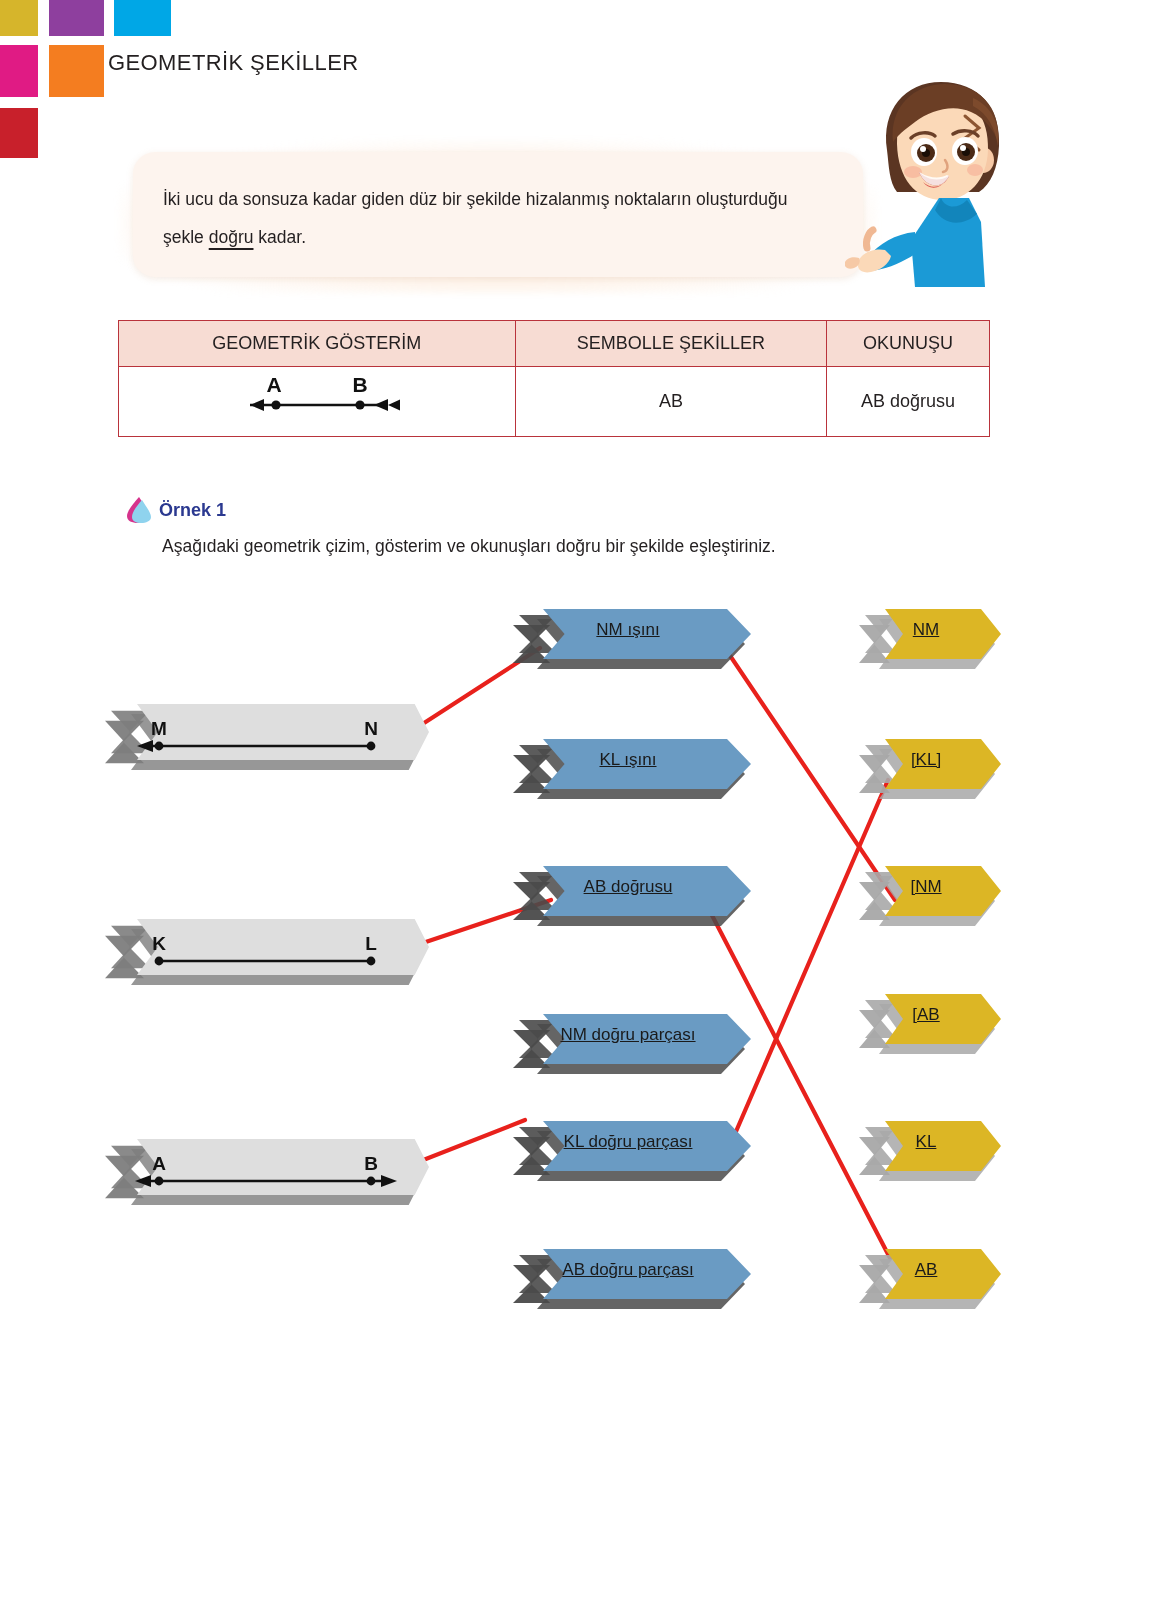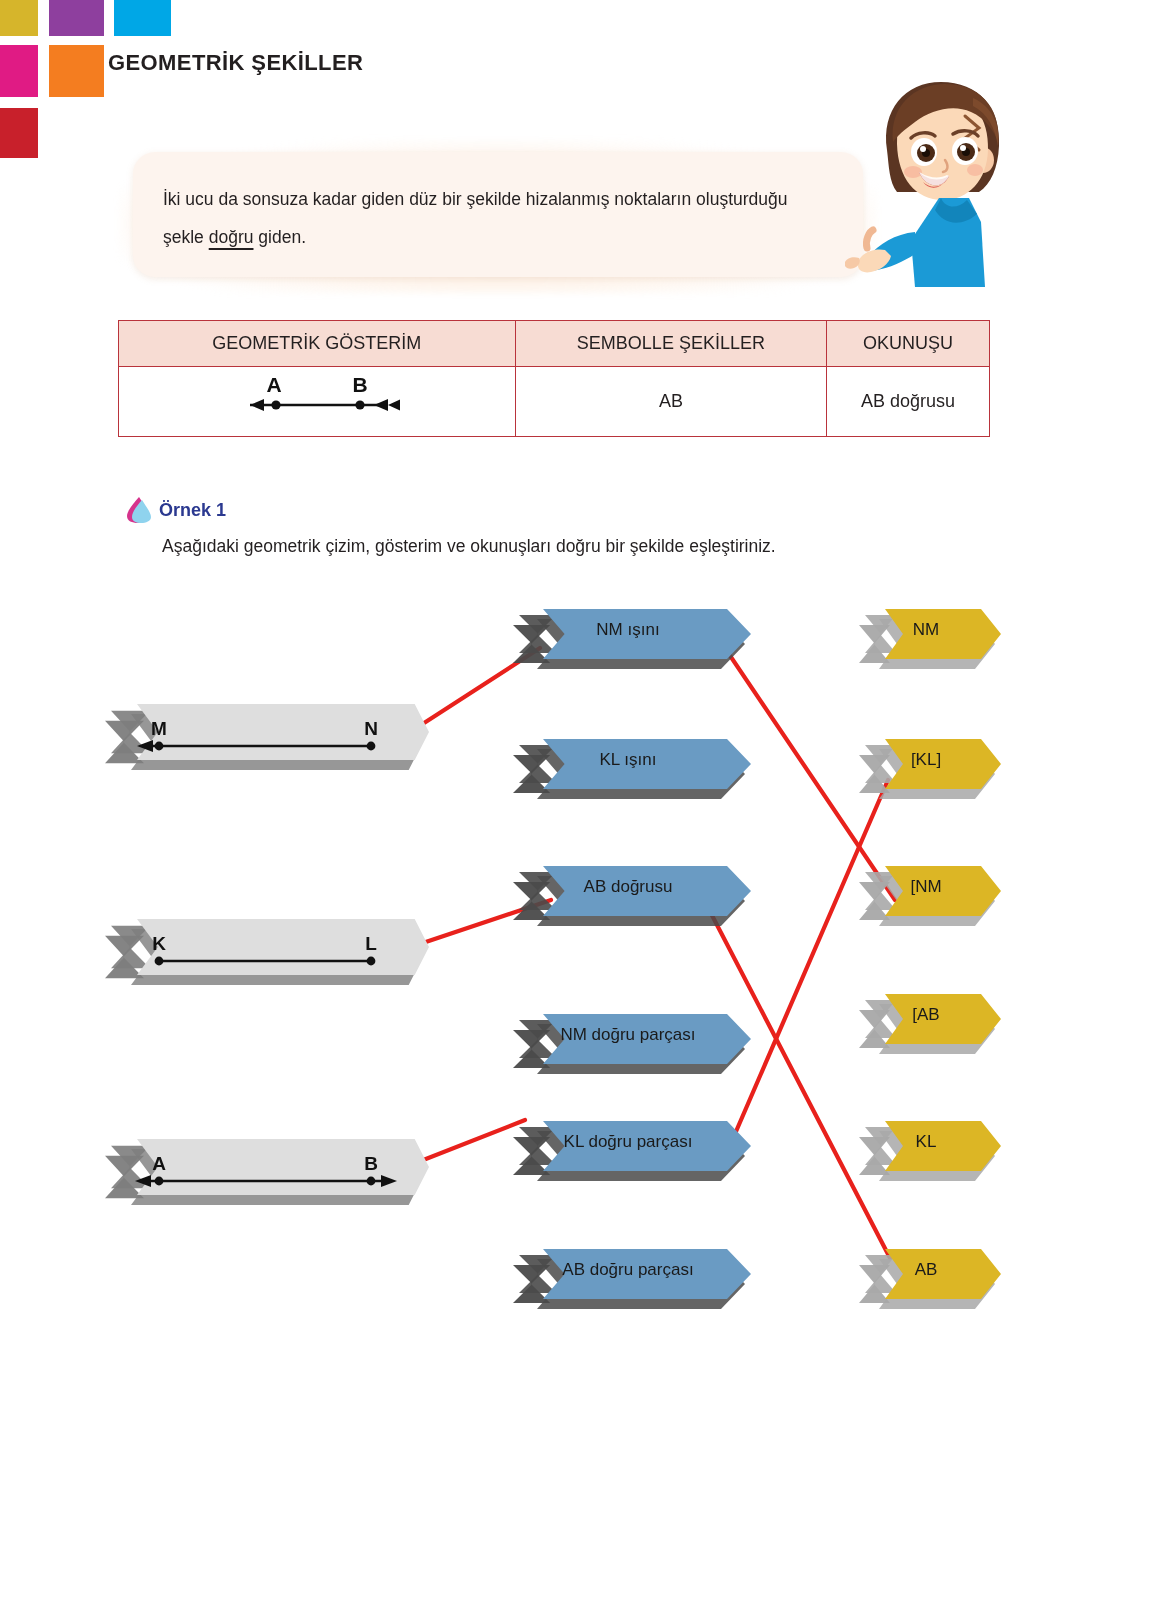--- a/index.html
+++ b/index.html
@@ -15,21 +15,21 @@
 
   
   #header-squares { position: absolute; top: 0; left: 0; }
   .sq { position: absolute; }
 
   
   #page-title {
     position: absolute;
     left: 108px; top: 50px;
     font-size: 22px;
-    font-weight: bold;
+    font-weight: normal;
     letter-spacing: .4px;
     color: #231f20;
   }
 
   
   #bubble-wrap { position: absolute; left: 133px; top: 152px; width: 730px; height: 125px; }
   #bubble-glow {
     position: absolute; inset: -12px -14px -16px -14px;
     border-radius: 34px;
     background: radial-gradient(ellipse at 50% 55%, rgba(250,205,170,.55) 0%, rgba(252,225,200,.28) 55%, rgba(255,255,255,0) 78%);
@@ -79,21 +79,21 @@
 
   
   #match-area { position: absolute; left: 0; top: 590px; width: 1151px; height: 730px; }
   #match-lines { position: absolute; left: 0; top: 0; width: 1151px; height: 730px; }
 
   .banner { position: absolute; }
   .banner svg { position: absolute; left: 0; top: 0; overflow: visible; }
   .banner .cap {
     position: absolute; inset: 0;
     display: flex; align-items: center; justify-content: center;
-    font-size: 17px; color: #1a1a1a;
+    font-size: 17px; color: #1a1a1a; text-decoration: underline;
   }
 
   
   #footer { position: absolute; left: 0; bottom: 0; width: 1151px; height: 190px; }
 </style>
 </head>
 <body>
 
 <div id="header-squares">
     <div class="sq" style="left: 0px; top: 0px; width: 38px; height: 36px; background: rgb(214, 181, 43);"></div>
@@ -103,21 +103,21 @@
     <div class="sq" style="left: 49px; top: 45px; width: 55px; height: 52px; background: rgb(244, 125, 32);"></div>
     <div class="sq" style="left: 0px; top: 108px; width: 38px; height: 50px; background: rgb(200, 32, 43);"></div>
   </div>
 
 <div id="page-title">GEOMETRİK ŞEKİLLER</div>
 
 <div id="bubble-wrap">
   <div id="bubble-glow"></div>
   <div id="bubble"></div>
   <div id="bubble-text">
-    <span>İki ucu da sonsuza kadar giden düz bir şekilde hizalanmış noktaların oluşturduğu şekle </span><span class="uline">doğru</span><span> giden.</span>
+    <span>İki ucu da sonsuza kadar giden düz bir şekilde hizalanmış noktaların oluşturduğu şekle </span><span class="uline">doğru</span><span> kadar.</span>
   </div>
 </div>
 
 <svg id="boy" viewBox="0 0 180 215">
 
   <path d="M42 78 C36 38 60 10 96 10 C134 10 156 36 154 74 C153 96 146 112 134 120 L52 120 C44 110 44 94 42 78 Z" fill="#5b3522"></path>
 
   <ellipse cx="138" cy="88" rx="11" ry="13" fill="#f6c9a6"></ellipse>
 
   <path d="M52 72 C52 36 74 20 100 22 C128 24 144 46 143 78 C142 108 124 128 98 128 C70 128 53 106 52 72 Z" fill="#fbd9b8"></path>

